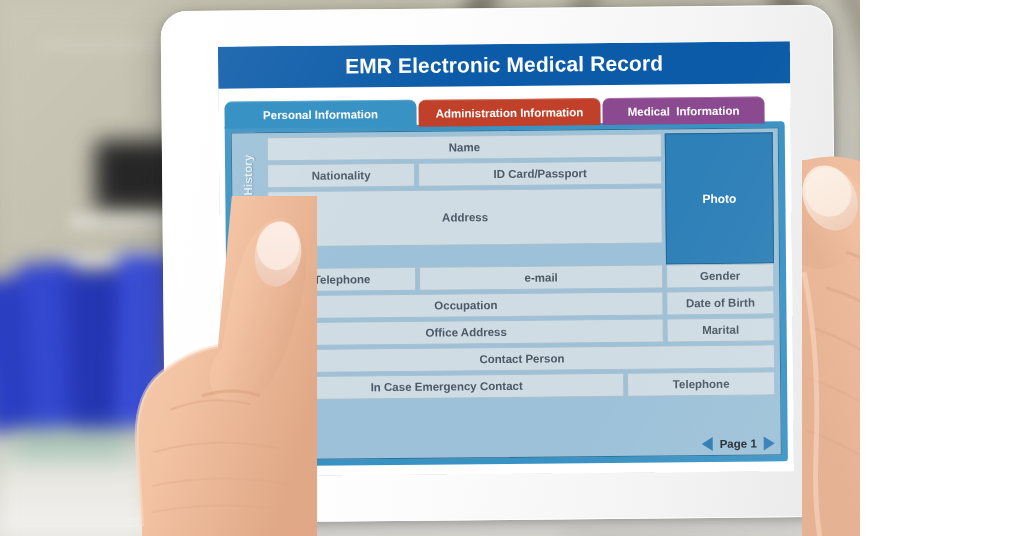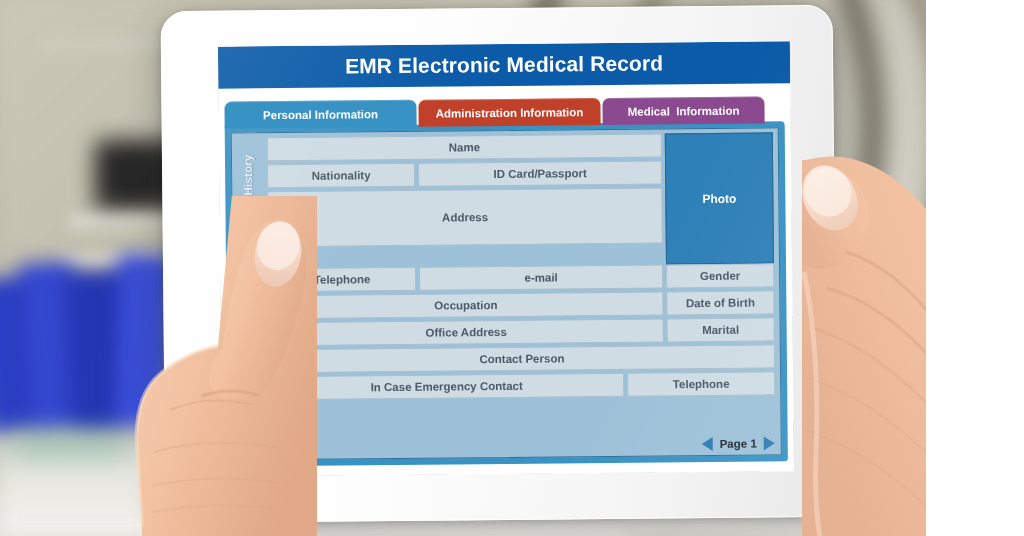--- a/index.html
+++ b/index.html
@@ -7,21 +7,21 @@
     margin: 0;
     padding: 0;
     width: 1024px;
     height: 536px;
     overflow: hidden;
     font-family: "Liberation Sans", sans-serif;
   }
 
   #scene {
     position: relative;
-    width: 926px;
+    width: 860px;
     height: 536px;
     overflow: hidden;
     background: #b8b4a4;
   }
 
   
   .bg-layer {
     position: absolute;
     inset: 0;
     background:

